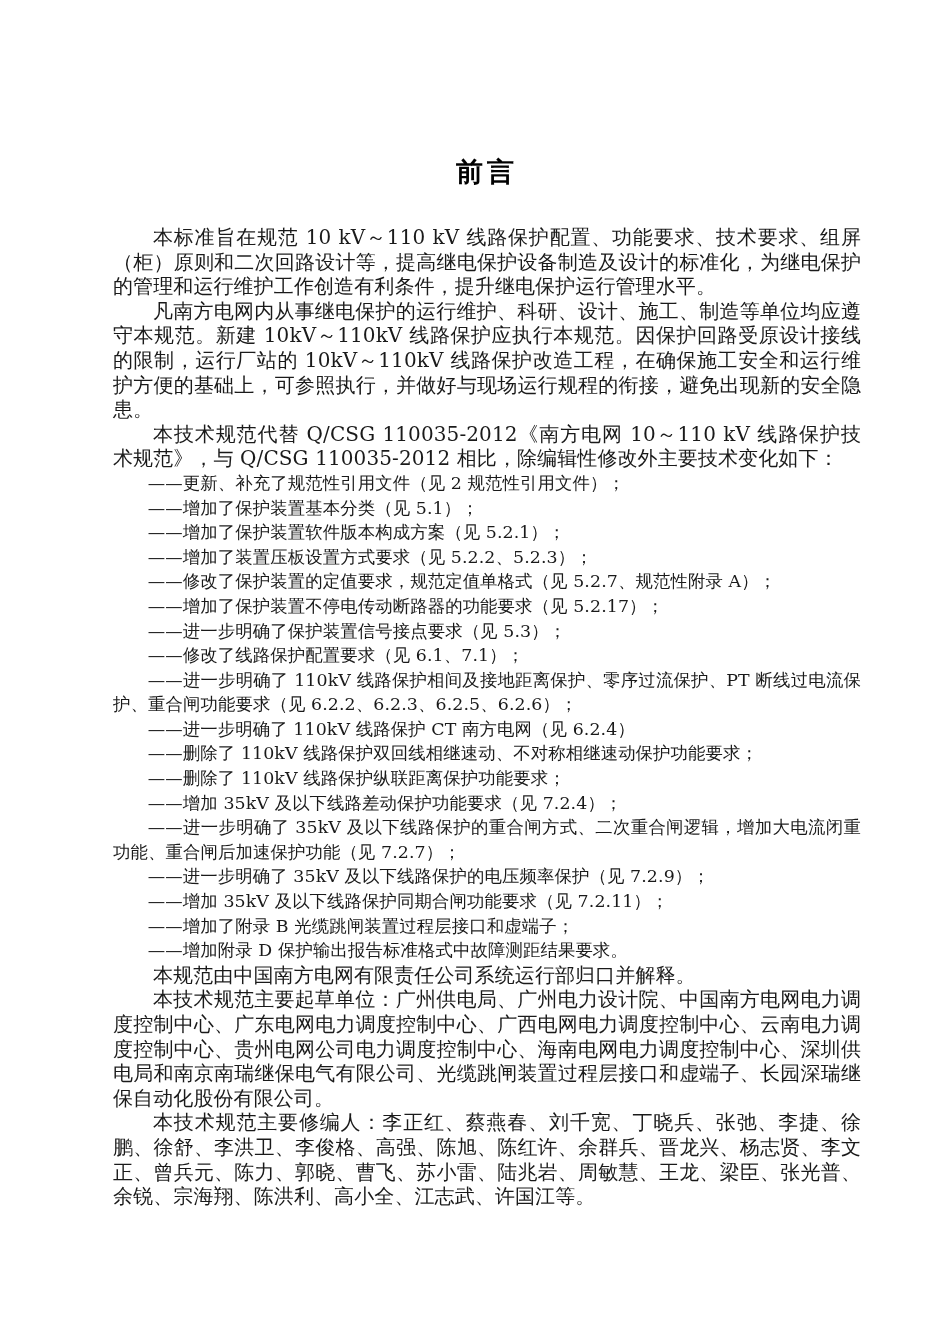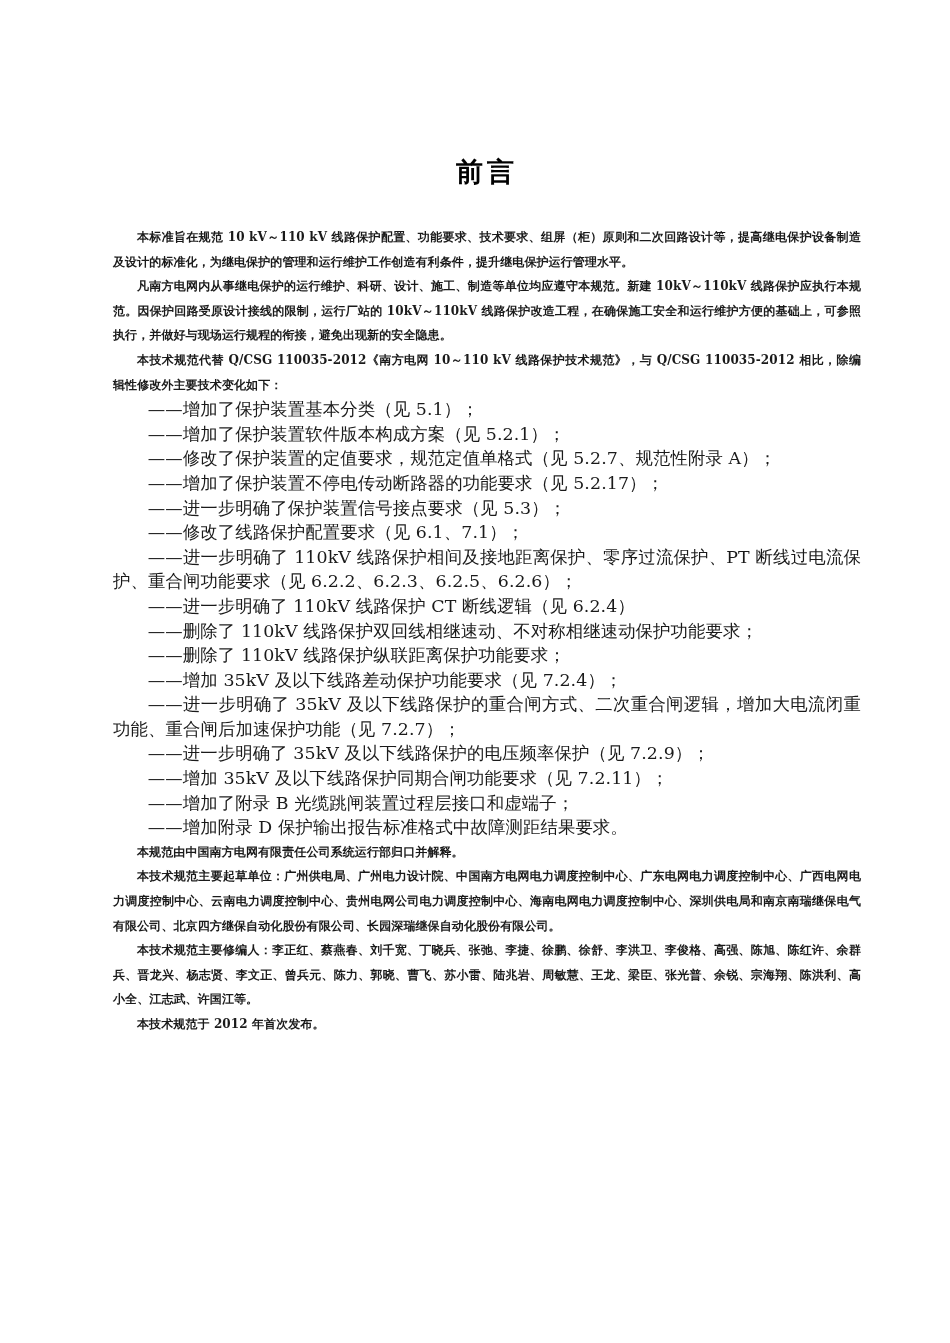--- a/index.html
+++ b/index.html
@@ -33,28 +33,27 @@
     padding-top: 152px;
     padding-bottom: 0;
     line-height: 40px;
     color: #000000;
   }
   .body-block {
     margin-top: 33px;
   }
   p.para {
     margin: 0;
-    font-size: 12px;
+    font-size: 20px;
     line-height: 24.6px;
     text-align: justify;
     text-justify: inter-ideograph;
     text-indent: 2em;
     word-break: break-all;
     letter-spacing: 0.1px;
-    font-weight: bold;
   }
   p.item {
     margin: 0;
     font-size: 17.4px;
     line-height: 24.6px;
     text-align: justify;
     text-justify: inter-ideograph;
     text-indent: 2em;
     word-break: break-all;
     letter-spacing: 0.1px;
@@ -67,37 +66,38 @@
   <div class="content">
 
     <h1 class="doc-title">前言</h1>
 
     <div class="body-block">
 
       <p class="para">本标准旨在规范 10 kV～110 kV 线路保护配置、功能要求、技术要求、组屏（柜）原则和二次回路设计等，提高继电保护设备制造及设计的标准化，为继电保护的管理和运行维护工作创造有利条件，提升继电保护运行管理水平。</p>
       <p class="para">凡南方电网内从事继电保护的运行维护、科研、设计、施工、制造等单位均应遵守本规范。新建 10kV～110kV 线路保护应执行本规范。因保护回路受原设计接线的限制，运行厂站的 10kV～110kV 线路保护改造工程，在确保施工安全和运行维护方便的基础上，可参照执行，并做好与现场运行规程的衔接，避免出现新的安全隐患。</p>
       <p class="para">本技术规范代替 Q/CSG 110035-2012《南方电网 10～110 kV 线路保护技术规范》，与 Q/CSG 110035-2012 相比，除编辑性修改外主要技术变化如下：</p>
 
+      <p class="item">——更新、补充了规范性引用文件（见 2 规范性引用文件）；</p>
       <p class="item">——增加了保护装置基本分类（见 5.1）；</p>
       <p class="item">——增加了保护装置软件版本构成方案（见 5.2.1）；</p>
+      <p class="item">——增加了装置压板设置方式要求（见 5.2.2、5.2.3）；</p>
       <p class="item">——修改了保护装置的定值要求，规范定值单格式（见 5.2.7、规范性附录 A）；</p>
       <p class="item">——增加了保护装置不停电传动断路器的功能要求（见 5.2.17）；</p>
       <p class="item">——进一步明确了保护装置信号接点要求（见 5.3）；</p>
       <p class="item">——修改了线路保护配置要求（见 6.1、7.1）；</p>
       <p class="item">——进一步明确了 110kV 线路保护相间及接地距离保护、零序过流保护、PT 断线过电流保护、重合闸功能要求（见 6.2.2、6.2.3、6.2.5、6.2.6）；</p>
-      <p class="item">——进一步明确了 110kV 线路保护 CT 断线逻辑（见 6.2.4）</p>
+      <p class="item">——进一步明确了 110kV 线路保护 CT 南方电网（见 6.2.4）</p>
       <p class="item">——删除了 110kV 线路保护双回线相继速动、不对称相继速动保护功能要求；</p>
       <p class="item">——删除了 110kV 线路保护纵联距离保护功能要求；</p>
       <p class="item">——增加 35kV 及以下线路差动保护功能要求（见 7.2.4）；</p>
       <p class="item">——进一步明确了 35kV 及以下线路保护的重合闸方式、二次重合闸逻辑，增加大电流闭重功能、重合闸后加速保护功能（见 7.2.7）；</p>
       <p class="item">——进一步明确了 35kV 及以下线路保护的电压频率保护（见 7.2.9）；</p>
       <p class="item">——增加 35kV 及以下线路保护同期合闸功能要求（见 7.2.11）；</p>
       <p class="item">——增加了附录 B 光缆跳闸装置过程层接口和虚端子；</p>
       <p class="item">——增加附录 D 保护输出报告标准格式中故障测距结果要求。</p>
 
       <p class="para">本规范由中国南方电网有限责任公司系统运行部归口并解释。</p>
-      <p class="para">本技术规范主要起草单位：广州供电局、广州电力设计院、中国南方电网电力调度控制中心、广东电网电力调度控制中心、广西电网电力调度控制中心、云南电力调度控制中心、贵州电网公司电力调度控制中心、海南电网电力调度控制中心、深圳供电局和南京南瑞继保电气有限公司、北京四方继保自动化股份有限公司、长园深瑞继保自动化股份有限公司。</p>
+      <p class="para">本技术规范主要起草单位：广州供电局、广州电力设计院、中国南方电网电力调度控制中心、广东电网电力调度控制中心、广西电网电力调度控制中心、云南电力调度控制中心、贵州电网公司电力调度控制中心、海南电网电力调度控制中心、深圳供电局和南京南瑞继保电气有限公司、光缆跳闸装置过程层接口和虚端子、长园深瑞继保自动化股份有限公司。</p>
       <p class="para">本技术规范主要修编人：李正红、蔡燕春、刘千宽、丁晓兵、张弛、李捷、徐鹏、徐舒、李洪卫、李俊格、高强、陈旭、陈红许、余群兵、晋龙兴、杨志贤、李文正、曾兵元、陈力、郭晓、曹飞、苏小雷、陆兆岩、周敏慧、王龙、梁臣、张光普、余锐、宗海翔、陈洪利、高小全、江志武、许国江等。</p>
-      <p class="para">本技术规范于 2012 年首次发布。</p>
 
     </div>
   </div>
 </div>
 
 </body></html>

